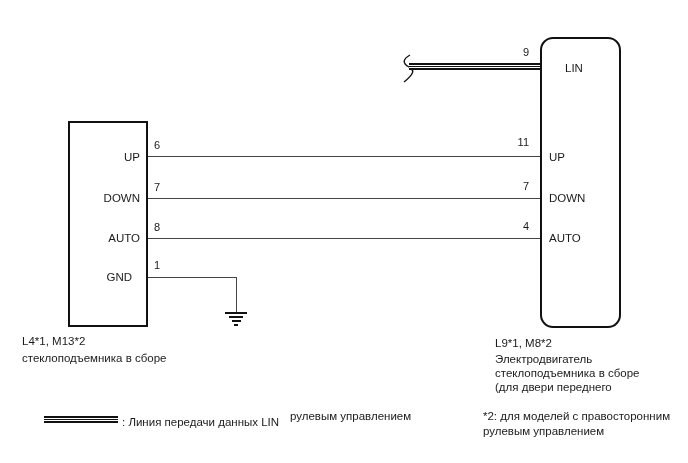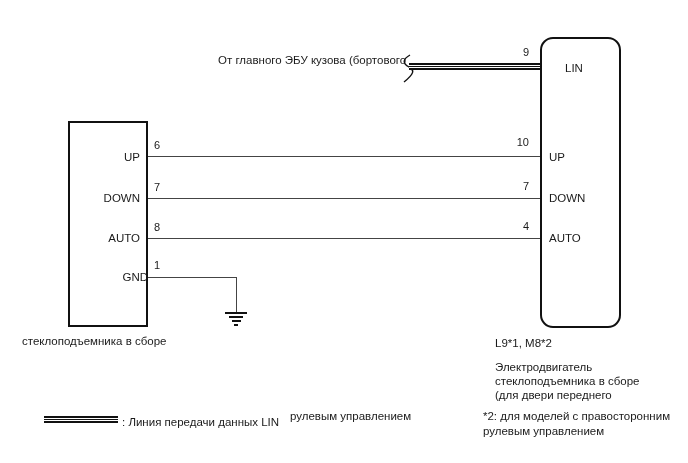--- a/index.html
+++ b/index.html
@@ -36,21 +36,20 @@
   .gnd-bar { position: absolute; background: #111111; height: 2px; }
   .right-align { text-align: right; }
   .note-lines div { white-space: nowrap; }
 </style>
 </head>
 <body>
 
 <div class="canvas">
 
   <div class="abs txt note-lines" style="left:218px; top:53px;">
-    <div>От главного ЭБУ кузова (бортового</div>
   </div>
 
   <svg class="abs" style="left:400px; top:54px;" width="14" height="29" viewBox="0 0 14 29">
     <path d="M10,1 C3,5 2,9 9,13 C15,16 14,20 4,28" fill="none" stroke="#111111" stroke-width="1.4"></path>
   </svg>
 
   <div class="lin-band" style="left:409px; top:63px; width:132px;"></div>
 
   <div class="wire" style="left:148px; top:156px; width:392px;"></div>
   <div class="wire" style="left:148px; top:198px; width:392px;"></div>
@@ -63,45 +62,46 @@
     <div class="gnd-bar" style="left:229px; top:316px; width:14px;"></div>
     <div class="gnd-bar" style="left:232px; top:320px; width:9px;"></div>
     <div class="gnd-bar" style="left:234px; top:324px; width:4px;"></div>
   </div>
 
   <div class="block" style="left:68px; top:121px; width:80px; height:206px;"></div>
 
   <div class="abs txt right-align" style="left:72px; top:150px; width:68px;">UP</div>
   <div class="abs txt right-align" style="left:72px; top:191px; width:68px;">DOWN</div>
   <div class="abs txt right-align" style="left:72px; top:231px; width:68px;">AUTO</div>
-  <div class="abs txt right-align" style="left:80px; top:270px; width:68px;">GND</div>
+  <div class="abs txt right-align" style="left:64px; top:270px; width:68px;">GND</div>
 
   <div class="abs pin-num" style="left:154px; top:139px;">6</div>
   <div class="abs pin-num" style="left:154px; top:181px;">7</div>
   <div class="abs pin-num" style="left:154px; top:221px;">8</div>
   <div class="abs pin-num" style="left:154px; top:259px;">1</div>
 
   <div class="block" style="left:540px; top:37px; width:81px; height:291px; border-radius:13px;"></div>
 
   <div class="abs pin-num right-align" style="left:495px; top:46px; width:34px;">9</div>
-  <div class="abs pin-num right-align" style="left:495px; top:136px; width:34px;">10</div>
+  <div class="abs pin-num right-align" style="left:495px; top:136px; width:34px;">11</div>
   <div class="abs pin-num right-align" style="left:495px; top:180px; width:34px;">7</div>
   <div class="abs pin-num right-align" style="left:495px; top:220px; width:34px;">4</div>
 
   <div class="abs txt" style="left:549px; top:61px;padding-left:16px;">LIN</div>
   <div class="abs txt" style="left:549px; top:150px;">UP</div>
   <div class="abs txt" style="left:549px; top:191px;">DOWN</div>
   <div class="abs txt" style="left:549px; top:231px;">AUTO</div>
 
   <div class="abs txt" style="left:22px; top:334px;">
+    <div style="margin-bottom:3px;">L4*1, M13*2</div>
     <div>стеклоподъемника в сборе</div>
   </div>
 
   <div class="abs txt" style="left:495px; top:336px;">
-    <div style="margin-bottom:10px;">L9*1, M8*2</div>
+    <div style="margin-bottom:2px;">L9*1, M8*2</div>
     <div>Электродвигатель</div>
     <div>стеклоподъемника в сборе</div>
     <div>(для двери переднего</div>
   </div>
 
   <div class="lin-band" style="left:44px; top:416px; width:74px;"></div>
   <div class="abs txt" style="left:122px; top:415px;">: Линия передачи данных LIN</div>
 
   <div class="abs txt" style="left:290px; top:409px; line-height:15px;">
     <div>рулевым управлением</div>

